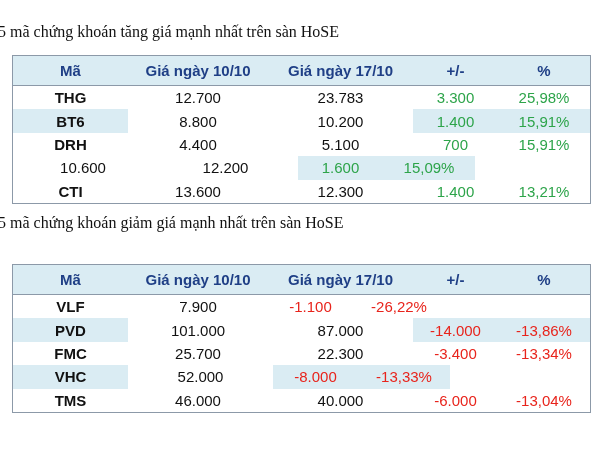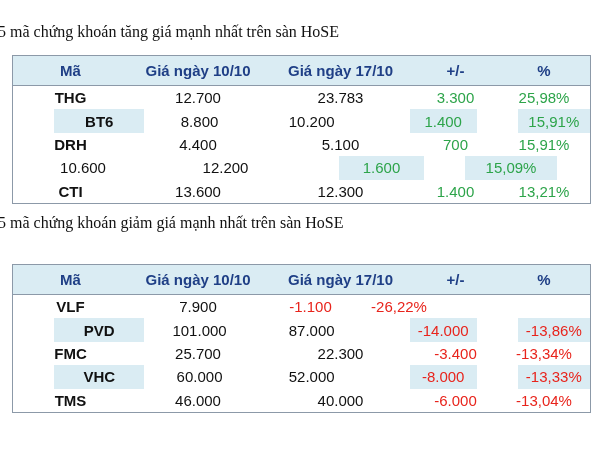--- a/index.html
+++ b/index.html
@@ -13,21 +13,21 @@
   .tbl.b { top:264px; }
   .row { display:flex; height:23.4px; align-items:center; }
   .row.head { height:29px; background:#daecf3; border-bottom:1px solid #8c99a8; }
   .c { height:100%; display:flex; align-items:center; justify-content:center; font-size:15px; color:#111; box-sizing:border-box; }
   .c0 { width:115px; font-weight:bold; }
   .c1 { width:140px; }
   .c2 { width:145px; }
   .c3 { width:85px; }
   .c4 { width:92px; }
   .head .c { font-weight:bold; color:#1f3f86; font-size:15px; }
-  .row.band .c0, .row.band .c3, .row.band .c4 { background:#daecf3;margin-left:41px; }
+  .row.band .c0, .row.band .c3, .row.band .c4 { background:#daecf3; }
   .up { color:#2da44a; }
   .down { color:#e8241c; }
 </style>
 </head>
 <body>
 
 <div class="title t1"><span>5 mã chứng khoán tăng giá mạnh nhất trên sàn HoSE</span></div>
 
 <div class="tbl a">
   <div class="row head">
@@ -98,21 +98,20 @@
   </div>
   <div class="row">
     <div class="c c0">FMC</div>
     <div class="c c1">25.700</div>
     <div class="c c2">22.300</div>
     <div class="c c3 down">-3.400</div>
     <div class="c c4 down">-13,34%</div>
   </div>
   <div class="row band">
     <div class="c c0">VHC</div>
-    <div class="c c1">60.000</div>
     <div class="c c2">52.000</div>
     <div class="c c3 down">-8.000</div>
     <div class="c c4 down">-13,33%</div>
   </div>
   <div class="row">
     <div class="c c0">TMS</div>
     <div class="c c1">46.000</div>
     <div class="c c2">40.000</div>
     <div class="c c3 down">-6.000</div>
     <div class="c c4 down">-13,04%</div>

